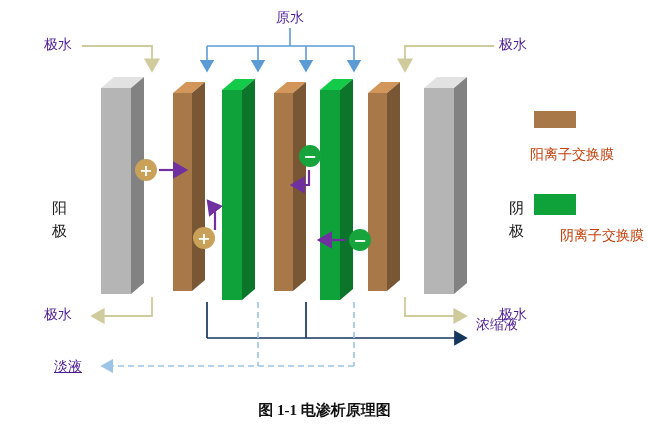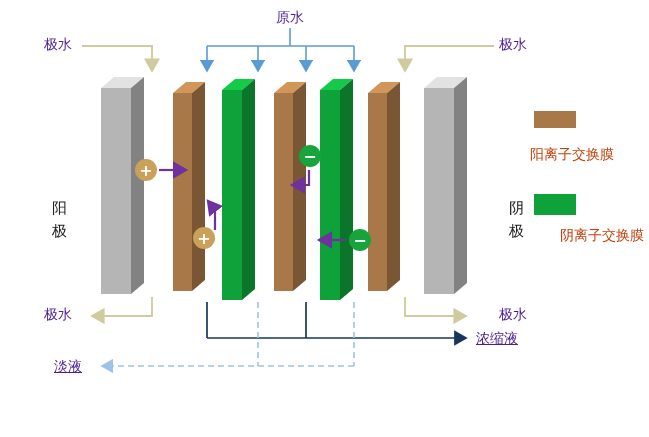--- a/index.html
+++ b/index.html
@@ -142,19 +142,20 @@
   <div class="lbl" style="left:272px;top:9px;width:36px;text-align:center;">原水</div>
 
   <div class="lbl" style="left:44px;top:36px;">极水</div>
   <div class="lbl" style="left:499px;top:36px;">极水</div>
   <div class="lbl" style="left:44px;top:306px;">极水</div>
   <div class="lbl" style="left:499px;top:306px;">极水</div>
 
   <div class="vlbl" style="left:51px;top:149px;">阳极</div>
   <div class="vlbl" style="left:508px;top:149px;">阴极</div>
 
-  <div class="lbl" style="left:476px;top:330px;text-decoration:underline;">浓缩液</div>
+  <div class="lbl" style="left:476px;top:316px;">浓缩液</div>
   <div class="lbl" style="left:54px;top:358px;text-decoration:underline;">淡液</div>
 
   <div class="legend-lbl" style="left:530px;top:146px;">阳离子交换膜</div>
   <div class="legend-lbl" style="left:544px;top:227px;margin-left:16px;">阴离子交换膜</div>
 
+  <div class="caption">图 1-1 电渗析原理图</div>
 </div>
 
 </body></html>

